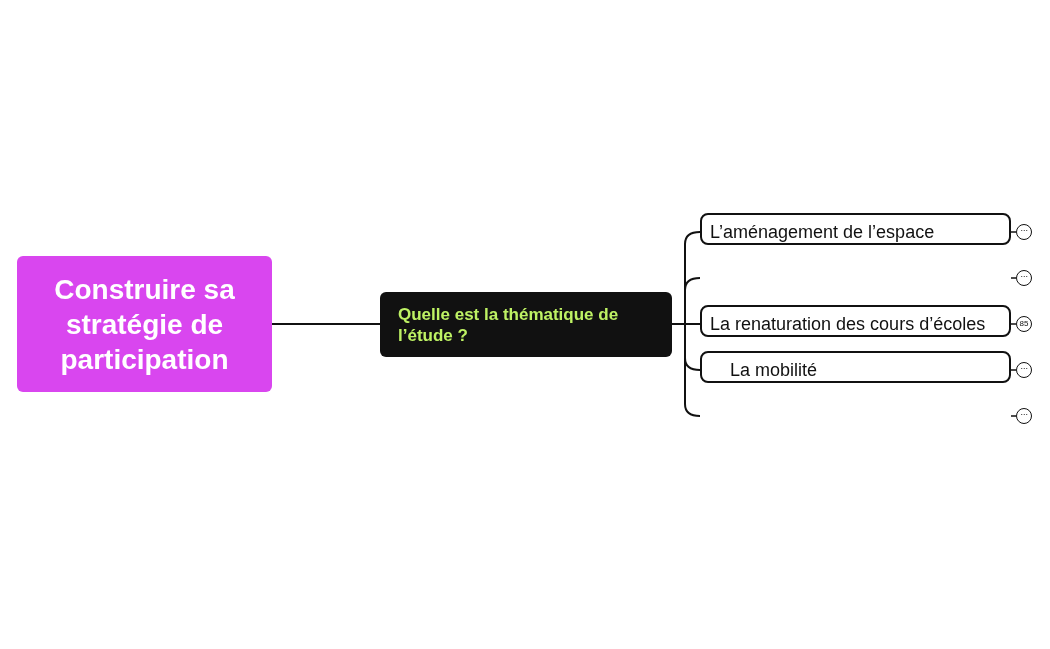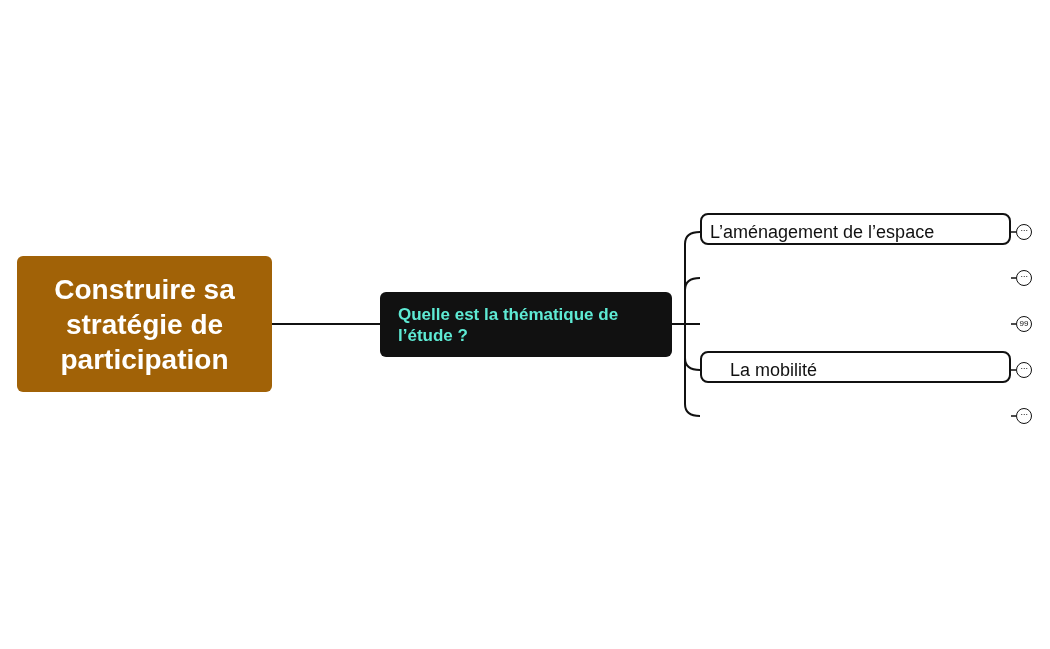--- a/index.html
+++ b/index.html
@@ -22,41 +22,41 @@
   svg.connectors {
     position: absolute;
     left: 0; top: 0;
     width: 1050px; height: 649px;
     pointer-events: none;
   }
   .root-node {
     position: absolute;
     left: 17px; top: 256px;
     width: 255px; height: 136px;
-    background: #a16207;
+    background: #d946ef;
     border-radius: 6px;
     display: flex;
     align-items: center;
     justify-content: center;
     text-align: center;
     color: #ffffff;
     font-weight: bold;
     font-size: 28px;
     line-height: 35px;
     box-sizing: border-box;
     padding: 0 20px;
     cursor: pointer;
   }
   .central-node {
     position: absolute;
     left: 380px; top: 292px;
     width: 292px; height: 65px;
     background: #111111;
     border-radius: 6px;
-    color: #5eead4;
+    color: #bef264;
     font-weight: bold;
     font-size: 17px;
     line-height: 21px;
     box-sizing: border-box;
     padding: 11px 18px;
     display: flex;
     align-items: center;
     cursor: pointer;
   }
   .child-node {
@@ -131,22 +131,25 @@
     <span>L’aménagement de l’espace</span>
   </div>
   <div class="badge dots" style="left:1016px; top:224px;">
     <span>···</span>
   </div>
 
   <div class="badge dots" style="left:1016px; top:270px;">
     <span>···</span>
   </div>
 
+  <div class="child-node" style="top:305px;">
+    <span>La renaturation des cours d’écoles</span>
+  </div>
   <div class="badge" style="left:1016px; top:316px;">
-    <span>99</span>
+    <span>85</span>
   </div>
 
   <div class="child-node" style="top:351px;padding-left:28px;">
     <span>La mobilité</span>
   </div>
   <div class="badge dots" style="left:1016px; top:362px;">
     <span>···</span>
   </div>
 
   <div class="badge dots" style="left:1016px; top:408px;">

